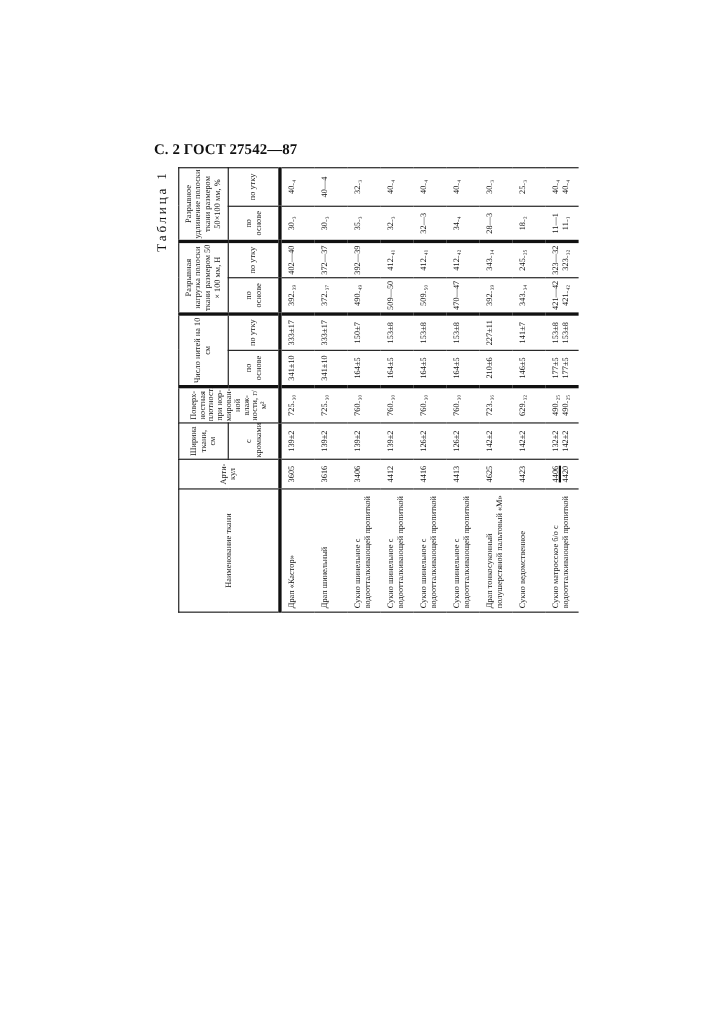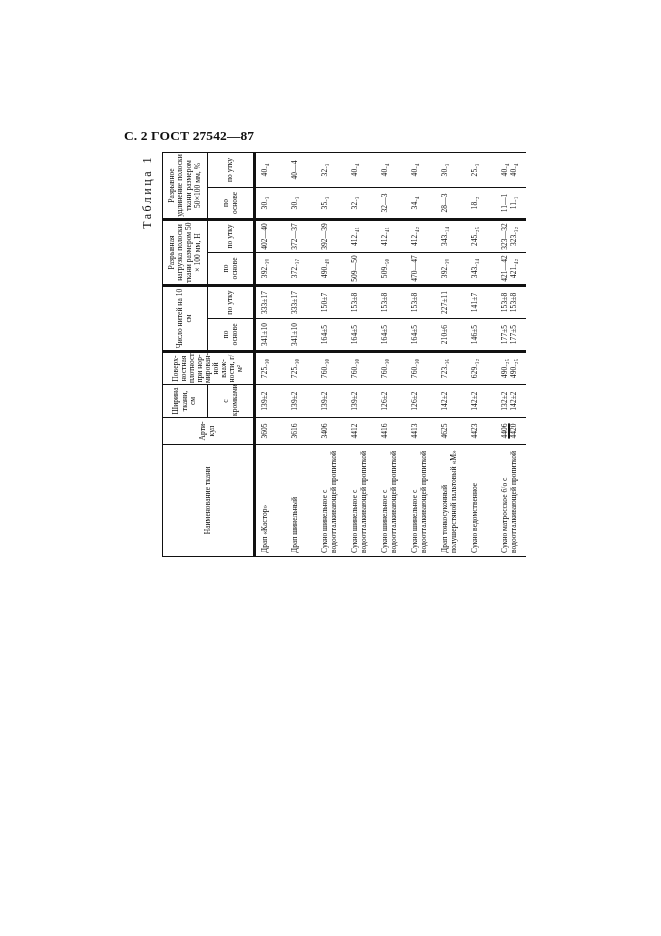--- a/index.html
+++ b/index.html
@@ -1,18 +1,18 @@
 <!DOCTYPE html>
 <html><head>
 <meta charset="utf-8">
 <style>
   html, body { margin:0; padding:0; }
   body { width:661px; height:936px; background:#ffffff; position:relative; overflow:hidden;
          font-family:"Liberation Serif", serif; color:#111; }
-  .page-header { position:absolute; left:124px; top:128px; font-size:13.5px; font-weight:bold; letter-spacing:0.1px; }
+  .page-header { position:absolute; left:140px; top:128px; font-size:13.5px; font-weight:bold; letter-spacing:0.1px; }
   .rot { position:absolute; left:135px; top:180px; width:404px; height:350px;
          transform:rotate(-90deg); transform-origin:50% 50%; }
   .caption { position:absolute; right:2px; top:-22px; font-size:12px; letter-spacing:2.5px; }
   table { border-collapse:collapse; width:404px; height:350px; table-layout:fixed; font-size:7.6px; line-height:1.15; }
   th, td { border:1px solid #111; padding:0 1px; text-align:center; vertical-align:middle; font-weight:normal; }
   thead tr.r1 th { height:44px; }
   thead tr.r2 th { height:45px; }
   th.name-h { text-align:center; }
   td.name { text-align:left; padding-left:3px; vertical-align:top; padding-top:4px; line-height:1.25; }
   td { vertical-align:top; padding-top:4px; height:26px; }

